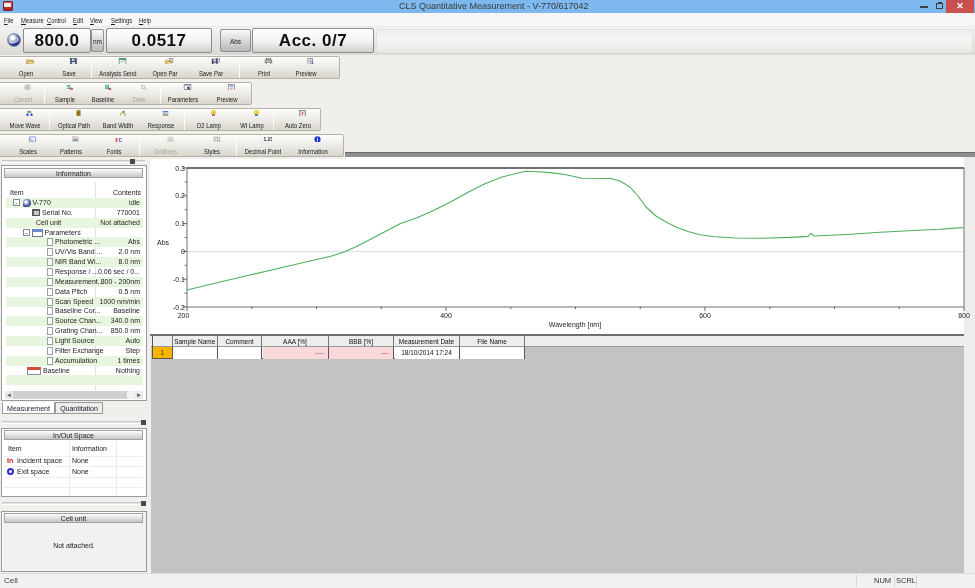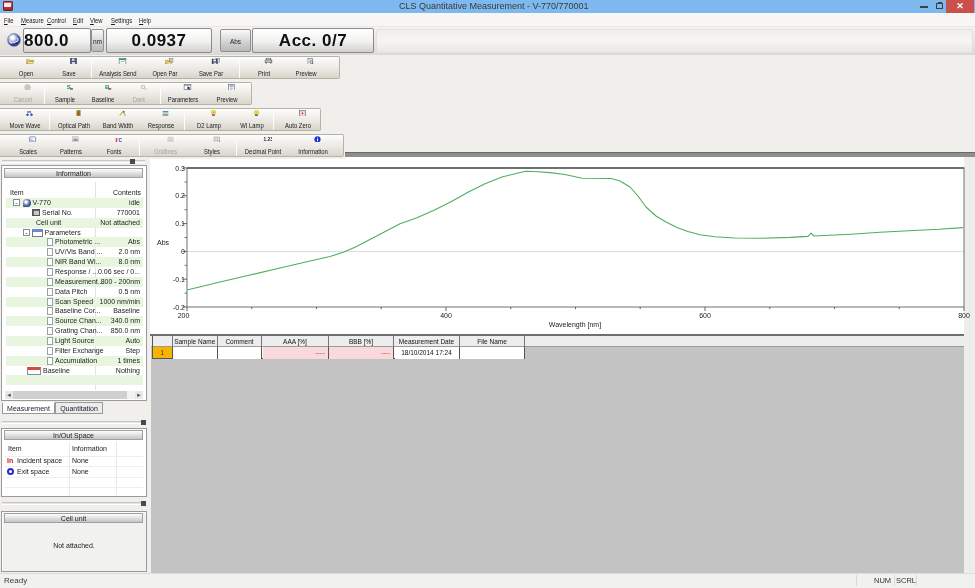--- a/index.html
+++ b/index.html
@@ -16,40 +16,40 @@
 .grn{background:#e9f6df}
 .doc{position:absolute;top:1px;width:6px;height:8px;background:#fff;border:1px solid #9aa0a8}
 .sq{position:absolute;width:5px;height:5px;background:#4a4a4a}
 .split{position:absolute;left:2px;width:143px;height:3px;border-top:1px solid #c8c8c8;border-bottom:1px solid #fff;background:#e4e4e4}
 svg{position:absolute}
 </style></head><body>
 
 <div class="b" style="left:0;top:0;width:975px;height:13px;background:#7db9ee"></div>
 <div class="b" style="left:3px;top:1px;width:10px;height:10px;background:linear-gradient(#e86060,#a02020);border:1px solid #802020;border-radius:1px"></div>
 <div class="b" style="left:4px;top:3px;width:7px;height:4px;background:#f8f0ee;border-radius:1px"></div>
-<div class="b" style="left:399px;top:1px;font-size:9px;color:#3a3a3a;line-height:11px">CLS Quantitative Measurement - V-770/770001</div>
+<div class="b" style="left:399px;top:1px;font-size:9px;color:#3a3a3a;line-height:11px">CLS Quantitative Measurement - V-770/617042</div>
 <div class="b" style="left:920px;top:6px;width:8px;height:2px;background:#404040"></div>
 <div class="b" style="left:936px;top:3px;width:7px;height:6px;border:1px solid #404040;background:#7db9ee"></div>
 <div class="b" style="left:938px;top:2px;width:4px;height:2px;background:#404040"></div>
 <div class="b" style="left:946px;top:0;width:28px;height:13px;background:#c9504c"></div>
 <div class="b" style="left:955px;top:1px;width:10px;font-size:9px;color:#fff;font-weight:bold;text-align:center;line-height:11px">✕</div>
 <div class="b" style="left:0;top:13px;width:975px;height:14px;background:#f7f6f5;border-bottom:1px solid #e8e8e8"></div>
 <div class="b" style="left:4px;top:15.5px;font-size:7.5px;color:#1a1a1a;transform:scaleX(0.78);transform-origin:0 0"><u>F</u>ile</div>
 <div class="b" style="left:21px;top:15.5px;font-size:7.5px;color:#1a1a1a;transform:scaleX(0.78);transform-origin:0 0"><u>M</u>easure</div>
 <div class="b" style="left:47px;top:15.5px;font-size:7.5px;color:#1a1a1a;transform:scaleX(0.78);transform-origin:0 0"><u>C</u>ontrol</div>
 <div class="b" style="left:73px;top:15.5px;font-size:7.5px;color:#1a1a1a;transform:scaleX(0.78);transform-origin:0 0"><u>E</u>dit</div>
 <div class="b" style="left:90px;top:15.5px;font-size:7.5px;color:#1a1a1a;transform:scaleX(0.78);transform-origin:0 0"><u>V</u>iew</div>
 <div class="b" style="left:111px;top:15.5px;font-size:7.5px;color:#1a1a1a;transform:scaleX(0.78);transform-origin:0 0"><u>S</u>ettings</div>
 <div class="b" style="left:139px;top:15.5px;font-size:7.5px;color:#1a1a1a;transform:scaleX(0.78);transform-origin:0 0"><u>H</u>elp</div>
 <div class="b" style="left:0;top:27px;width:975px;height:28px;background:linear-gradient(#f4f3f1,#dbd9d5)"></div>
 <div class="b" style="left:376px;top:29px;width:597px;height:24px;background:linear-gradient(#efeeec,#f6f5f3 50%,#e9e8e5);border:1px solid #e2e1de;border-radius:2px"></div>
 <div class="b" style="left:7px;top:33px;width:14px;height:14px;border-radius:50%;background:radial-gradient(circle at 38% 32%,#ffffff 14%,#b8c4e0 30%,#2a3a9c 60%,#141f55);border:1px solid #8a94a8"></div>
 <div class="b" style="left:9px;top:38px;width:10px;height:5px;border:1.5px solid #fff;border-top-color:transparent;border-radius:50%;transform:rotate(-20deg)"></div>
-<div class="b" style="left:23px;top:28px;width:68px;height:25px;background:linear-gradient(#ffffff,#f2f1f0 55%,#d2d0cd);border:1px solid #8a8a8a;border-radius:2px;text-align:left;font-size:17px;font-weight:bold;color:#111;line-height:24px;letter-spacing:0.5px">800.0</div>
-<div class="b" style="left:106px;top:28px;width:106px;height:25px;background:linear-gradient(#ffffff,#f2f1f0 55%,#d2d0cd);border:1px solid #8a8a8a;border-radius:2px;text-align:center;font-size:17px;font-weight:bold;color:#111;line-height:24px;letter-spacing:0.5px">0.0937</div>
+<div class="b" style="left:23px;top:28px;width:68px;height:25px;background:linear-gradient(#ffffff,#f2f1f0 55%,#d2d0cd);border:1px solid #8a8a8a;border-radius:2px;text-align:center;font-size:17px;font-weight:bold;color:#111;line-height:24px;letter-spacing:0.5px">800.0</div>
+<div class="b" style="left:106px;top:28px;width:106px;height:25px;background:linear-gradient(#ffffff,#f2f1f0 55%,#d2d0cd);border:1px solid #8a8a8a;border-radius:2px;text-align:center;font-size:17px;font-weight:bold;color:#111;line-height:24px;letter-spacing:0.5px">0.0517</div>
 <div class="b" style="left:252px;top:28px;width:122px;height:25px;background:linear-gradient(#ffffff,#f2f1f0 55%,#d2d0cd);border:1px solid #8a8a8a;border-radius:2px;text-align:center;font-size:17px;font-weight:bold;color:#111;line-height:24px;letter-spacing:0.5px">Acc. 0/7</div>
 <div class="b" style="left:91px;top:29px;width:13px;height:23px;background:linear-gradient(#fafafa,#d8d8d8 50%,#b8b8b8);border:1px solid #909090;border-radius:2px;text-align:center;font-size:6.5px;color:#222;line-height:23px">nm</div>
 <div class="b" style="left:220px;top:29px;width:31px;height:23px;background:linear-gradient(#fafafa,#d8d8d8 50%,#b8b8b8);border:1px solid #909090;border-radius:2px;text-align:center;font-size:6.5px;color:#222;line-height:23px">Abs</div>
 <div class="tb" style="top:55.5px;width:340px">
 <div class="btn" style="left:4px;width:44px">
       <div class="ic">
         <svg viewBox="0 0 16 12">
           <path d="M1 3h5l1 1h6v2H5L3 10H1z" fill="#ffd780" stroke="#8a6a10" stroke-width="0.8"></path>
           <path d="M4 6h10l-2 4H2z" fill="#ffe9a8" stroke="#8a6a10" stroke-width="0.8"></path>
         </svg>
@@ -524,17 +524,17 @@
 <div class="b" style="left:460.0px;top:335.5px;width:65.0px;height:11px;border-right:1px solid #777;font-size:6.5px;text-align:center;line-height:11px;color:#111;white-space:nowrap;overflow:hidden">File Name</div>
 <div class="b" style="left:152px;top:346.5px;width:373px;height:12px;background:#fff;border-bottom:1px solid #555"></div>
 <div class="b" style="left:152px;top:346.5px;width:20.5px;height:12px;background:#f6b400;border:1px solid #555;border-top:none;font-size:7px;text-align:center;line-height:11px;color:#5a3a00">1</div>
 <div class="b" style="left:173.0px;top:346.5px;width:44.5px;height:12px;background:#fff;border-right:1px solid #555"></div>
 <div class="b" style="left:218.0px;top:346.5px;width:44.0px;height:12px;background:#fff;border-right:1px solid #555"></div>
 <div class="b" style="left:460.0px;top:346.5px;width:64.5px;height:12px;background:#fff;border-right:1px solid #555"></div>
 <div class="b" style="left:262.5px;top:346.5px;width:66.0px;height:12px;background:#fad9dc;border-right:1px solid #555;font-size:7px;text-align:right;line-height:12px;color:#c04040;padding-right:3px">----</div>
 <div class="b" style="left:329.0px;top:346.5px;width:65.0px;height:12px;background:#fad9dc;border-right:1px solid #555;font-size:7px;text-align:right;line-height:12px;color:#c04040;padding-right:3px">----</div>
 <div class="b" style="left:394.5px;top:346.5px;width:65px;height:12px;background:#fff;border-right:1px solid #555;font-size:6.5px;text-align:center;line-height:12px;color:#111">18/10/2014 17:24</div>
 <div class="b" style="left:0;top:573px;width:975px;height:15px;background:#f1f1f0;border-top:1px solid #dcdcdc"></div>
-<div class="b" style="left:4px;top:576px;font-size:8px;color:#3a3a3a">Ready</div>
+<div class="b" style="left:4px;top:576px;font-size:8px;color:#3a3a3a">Cell</div>
 <div class="b" style="left:874px;top:576px;font-size:7.5px;color:#333">NUM</div>
 <div class="b" style="left:896px;top:576px;font-size:7.5px;color:#333">SCRL</div>
 <div class="b" style="left:855.5px;top:575px;width:1px;height:11px;background:#d8d8d8"></div>
 <div class="b" style="left:893.5px;top:575px;width:1px;height:11px;background:#d8d8d8"></div>
 <div class="b" style="left:915.5px;top:575px;width:1px;height:11px;background:#d8d8d8"></div>
 </body></html>

